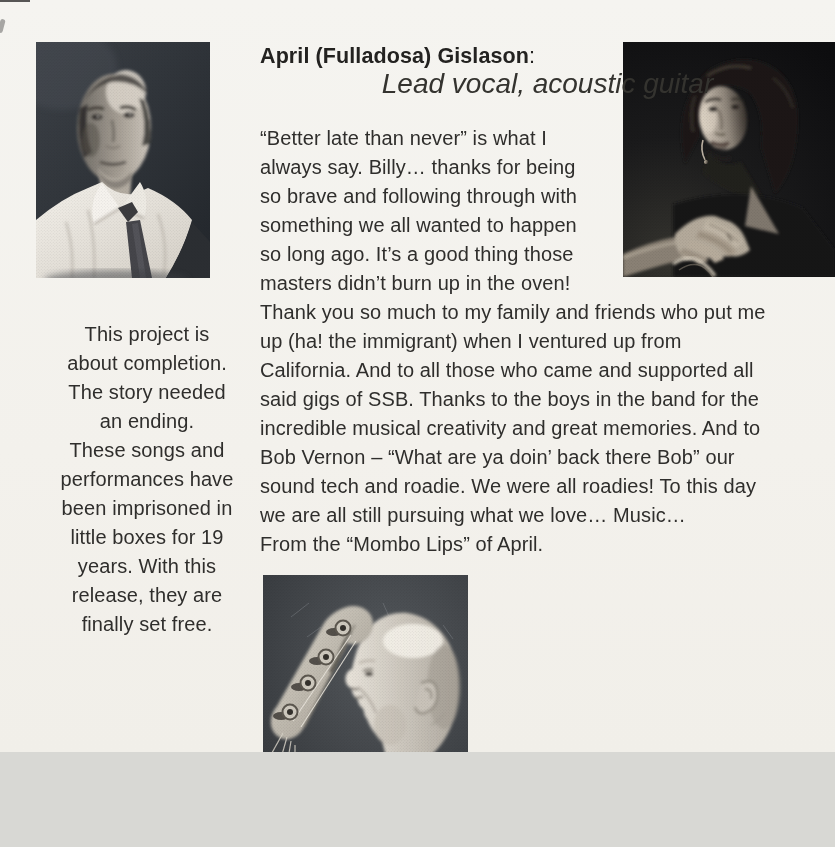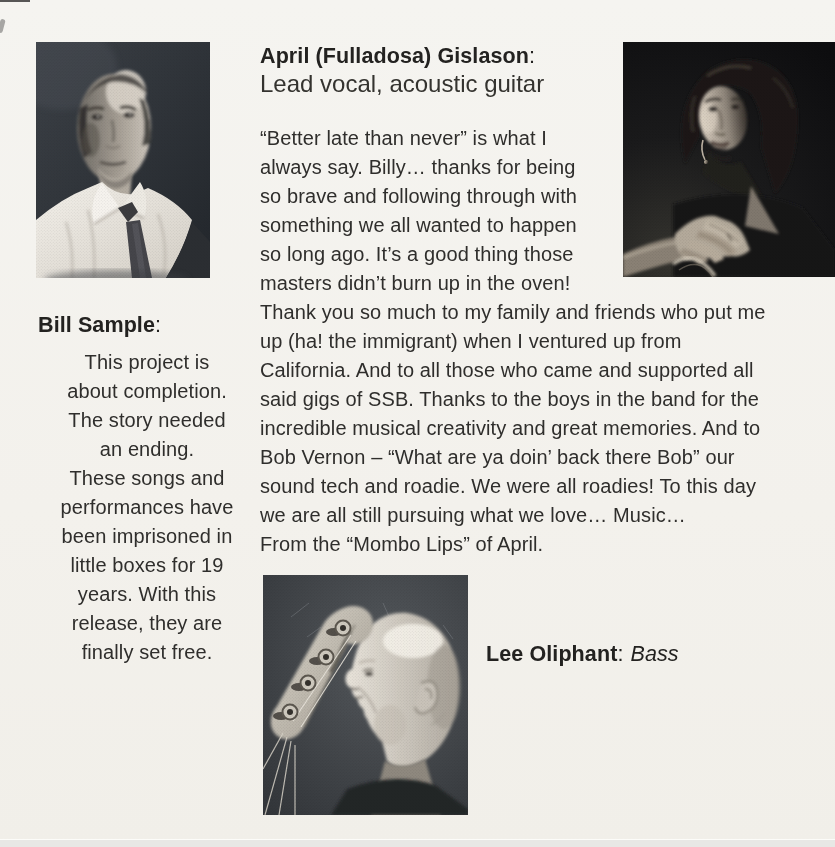--- a/index.html
+++ b/index.html
@@ -1,32 +1,32 @@
 <!DOCTYPE html>
 <html><head>
 <meta charset="utf-8">
 <style>
   html,body{margin:0;padding:0;background:#d8d8d4;}
   .page{
-    position:relative;width:835px;height:847px;overflow:hidden;
+    position:relative;width:835px;height:752px;overflow:hidden;
     background:linear-gradient(180deg,#f5f4f0 0%,#f3f1ec 60%,#f1efe9 100%);
     font-family:"Liberation Sans",sans-serif;color:#2f2e2c;
   }
   .photo{position:absolute;display:block;}
   #photo-bill{left:36px;top:42px;width:174px;height:236px;}
   #photo-april{left:623px;top:42px;width:212px;height:235px;}
   #photo-lee{left:263px;top:575px;width:205px;height:240px;}
   .sec{position:absolute;}
   .sec-april{left:260px;top:42px;width:575px;}
   .sec-bill{left:38px;top:311px;width:218px;}
   .sec-lee{left:486px;top:640px;width:348px;}
   h2.h{margin:0;font-size:21.5px;line-height:28px;font-weight:bold;color:#232220;letter-spacing:.1px;}
   h2.h .cl{font-weight:400;}
   .lee-role{font-weight:400;font-style:italic;margin-left:7px;}
-  .role{font-size:24px;line-height:28px;white-space:pre;color:#34332f;}
+  .role{font-style:italic;font-size:28px;line-height:28px;white-space:pre;color:#34332f;text-align:center;}
   .bio{font-size:20px;line-height:29px;white-space:pre;letter-spacing:.1px;}
   .sec-april .bio{margin-top:26px;}
   .sec-bill .bio{margin-top:9px;text-align:center;}
   .sec-lee .bio{margin-top:14px;}
   .scan-strip{position:absolute;left:0;top:839px;width:835px;height:8px;background:#e8e8e5;border-top:1px solid #fcfcf9;}
   .artifact{position:absolute;}
   .a1{left:0;top:0;width:30px;height:2px;background:#222;opacity:.75;}
   .a2{left:-1px;top:19px;width:5px;height:14px;background:#333;opacity:.4;border-radius:3px;transform:rotate(15deg);}
 </style>
 </head>
@@ -268,34 +268,32 @@
 California. And to all those who came and supported all
 said gigs of SSB. Thanks to the boys in the band for the
 incredible musical creativity and great memories. And to
 Bob Vernon – “What are ya doin’ back there Bob” our
 sound tech and roadie. We were all roadies! To this day
 we are all still pursuing what we love… Music…
 From the “Mombo Lips” of April.</div>
   </section>
 
   <section class="sec sec-bill">
-    <h2 class="h"><span class="nm">Bill Sample</span><span class="cl">:</span></h2>
     <div class="bio">This project is
 about completion.
 The story needed
 an ending.
 These songs and
 performances have
 been imprisoned in
 little boxes for 19
 years. With this
 release, they are
 finally set free.</div>
   </section>
 
   <section class="sec sec-lee">
-    <h2 class="h"><span class="nm">Lee Oliphant</span><span class="cl">:</span><span class="lee-role">Bass</span></h2>
   </section>
 
   <div class="scan-strip"></div>
   <div class="artifact a1"></div>
   <div class="artifact a2"></div>
 </div>
 
 </body></html>

